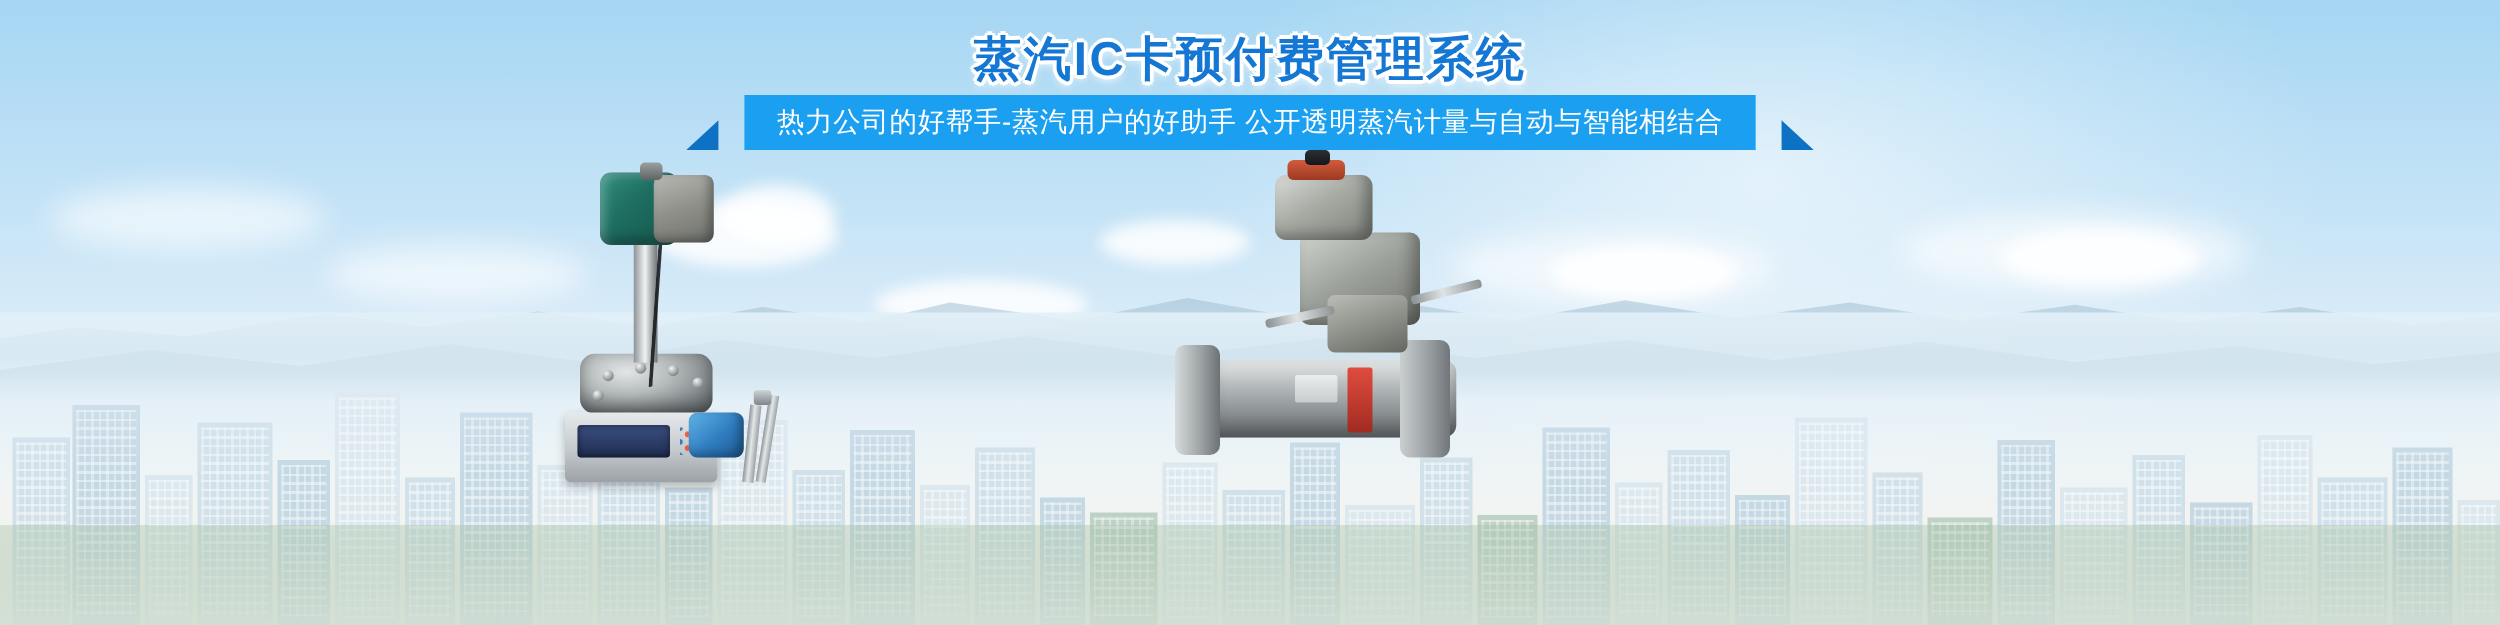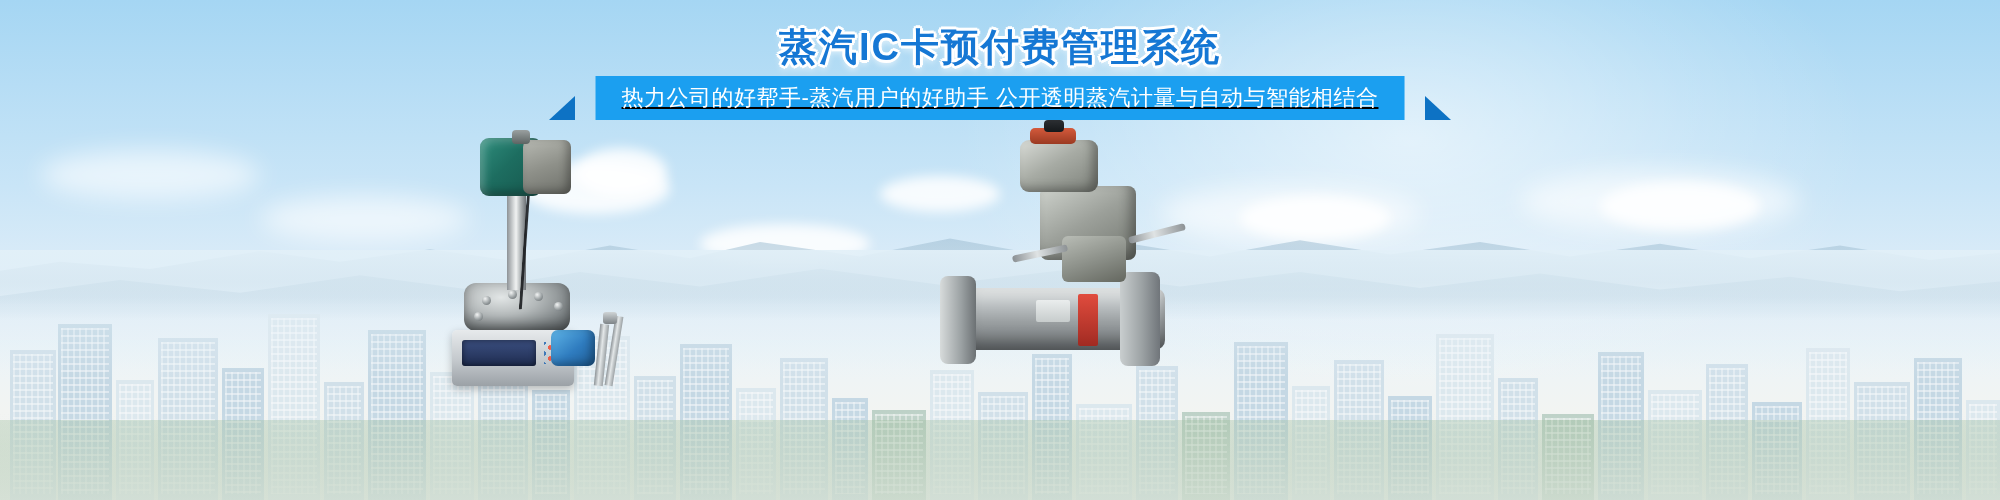--- a/index.html
+++ b/index.html
@@ -64,21 +64,21 @@
       0 4px 7px rgba(255,255,255,.9);
     white-space:nowrap;
   }
 
   
   .ribbon-wrap{position:absolute;left:0;top:76px;width:2000px;height:44px;}
   .ribbon-bar{
     position:absolute;left:50%;transform:translateX(-50%);
     top:0;height:44px;background:#1b9ff0;
     display:flex;align-items:center;justify-content:center;
-    padding:12px 26px;box-sizing:border-box;text-decoration:underline;
+    padding:12px 26px;box-sizing:border-box;
   }
   .ribbon-text{
     font-size:22px;color:#ffffff;white-space:nowrap;letter-spacing:.5px;
     line-height:44px;
   }
   .tail{position:absolute;top:20px;width:26px;height:24px;background:#0d72c4;}
   .tail.left{left:calc(50% - 451px);clip-path:polygon(0 100%,100% 0,100% 100%);}
   .tail.right{left:calc(50% + 425px);clip-path:polygon(0 0,100% 100%,0 100%);}
 
   

